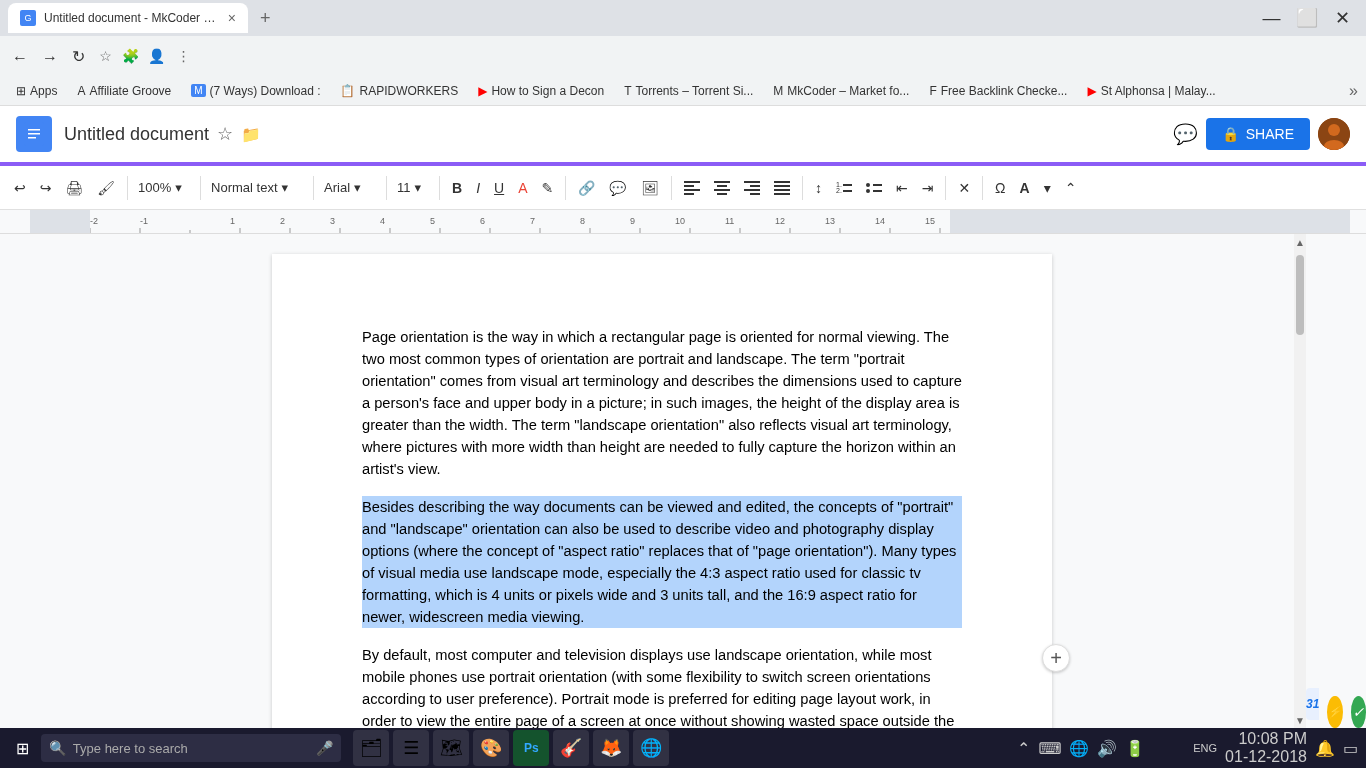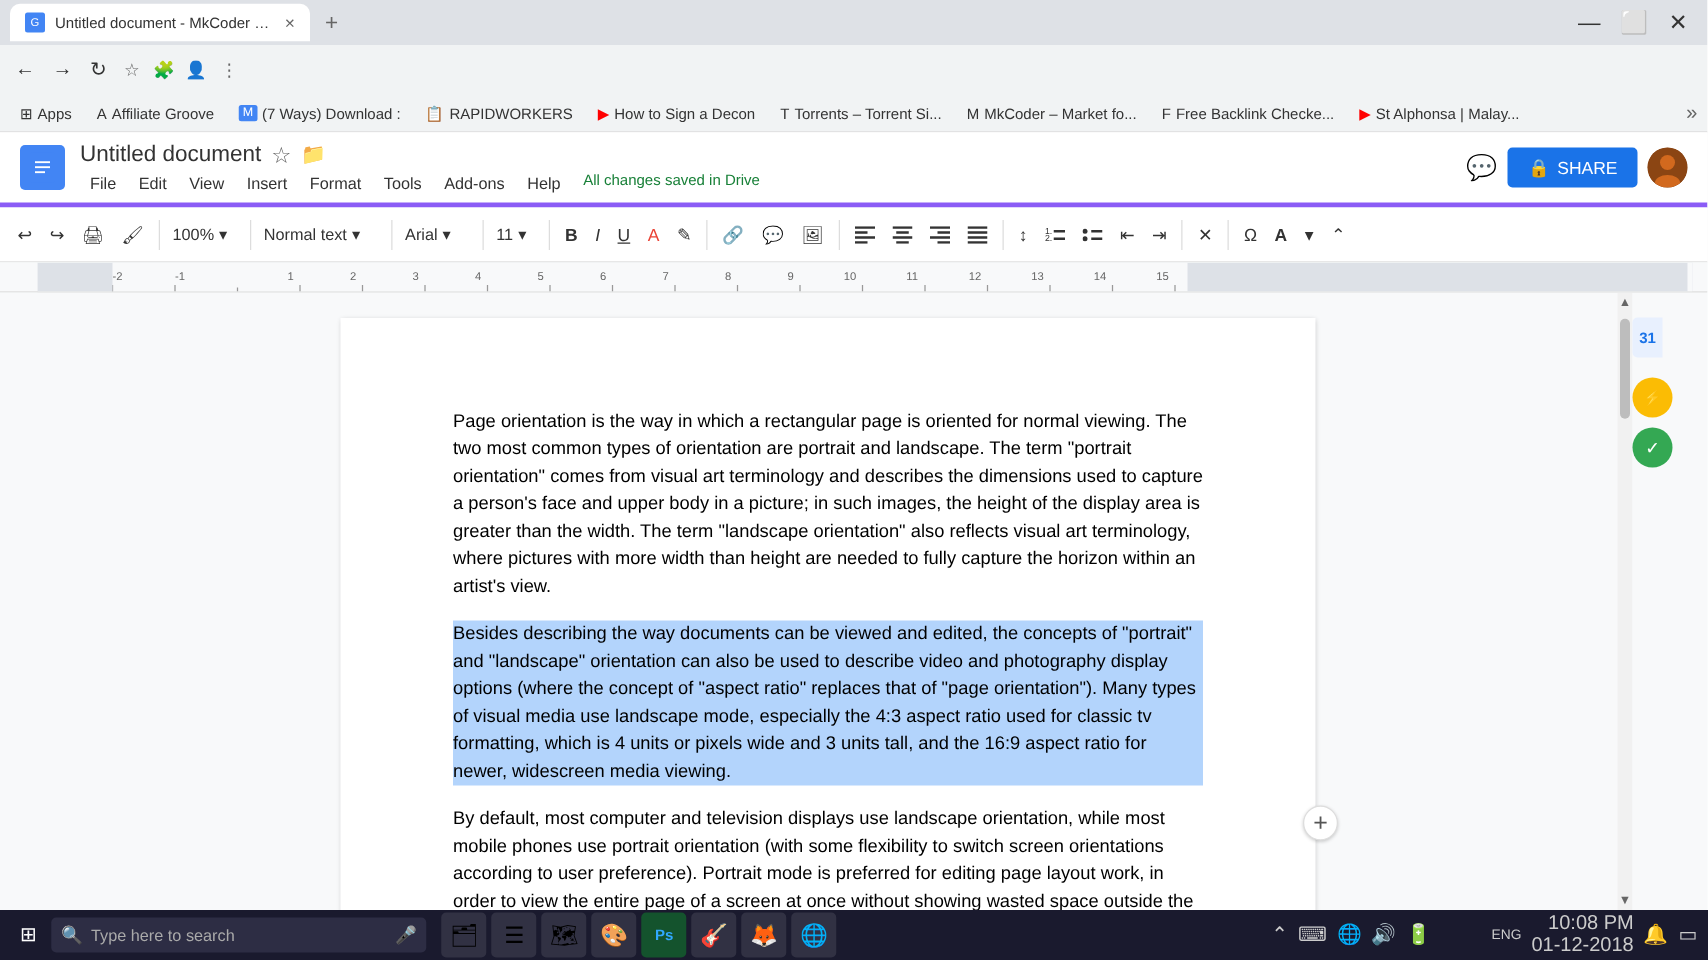--- a/index.html
+++ b/index.html
@@ -195,24 +195,25 @@
       position: relative;
       font-family: Arial, sans-serif;
       font-size: 11pt;
       line-height: 1.5;
       color: #000;
     }
     .docs-sidebar-right {
       width: 60px;
       background: #f8f9fa;
       display: flex;
-      flex-direction: column;
-      align-items: flex-start;
+      flex-direction: row;
+      align-items: flex-end;
       gap: 8px;
       padding-top: 20px;
+      font-style: italic;
     }
 
     .para-normal { margin-bottom: 12px; }
     .para-selected {
       background: #b3d4fc;
       margin-bottom: 12px;
     }
 
     
     .docs-scroll {
@@ -345,31 +346,20 @@
         <rect x="4" y="7" width="12" height="1.5" fill="white"></rect>
         <rect x="4" y="11" width="12" height="1.5" fill="white"></rect>
         <rect x="4" y="15" width="8" height="1.5" fill="white"></rect>
       </svg>
     </div>
     <div class="docs-title-area">
       <div class="docs-title">
         <span>Untitled document</span>
         <span class="star-icon">☆</span>
         <span class="folder-icon" style="font-size:16px;">📁</span>
-      </div>
-      <div class="docs-menu">
-        <span class="docs-menu-item">File</span>
-        <span class="docs-menu-item">Edit</span>
-        <span class="docs-menu-item">View</span>
-        <span class="docs-menu-item">Insert</span>
-        <span class="docs-menu-item">Format</span>
-        <span class="docs-menu-item">Tools</span>
-        <span class="docs-menu-item">Add-ons</span>
-        <span class="docs-menu-item">Help</span>
-        <span class="docs-save-status">All changes saved in Drive</span>
       </div>
     </div>
     <div class="docs-header-right">
       <span class="chat-icon">💬</span>
       <button class="share-btn">
         <span>🔒</span>
         <span>SHARE</span>
       </button>
       <div class="avatar">
         <svg width="32" height="32" viewBox="0 0 32 32">

